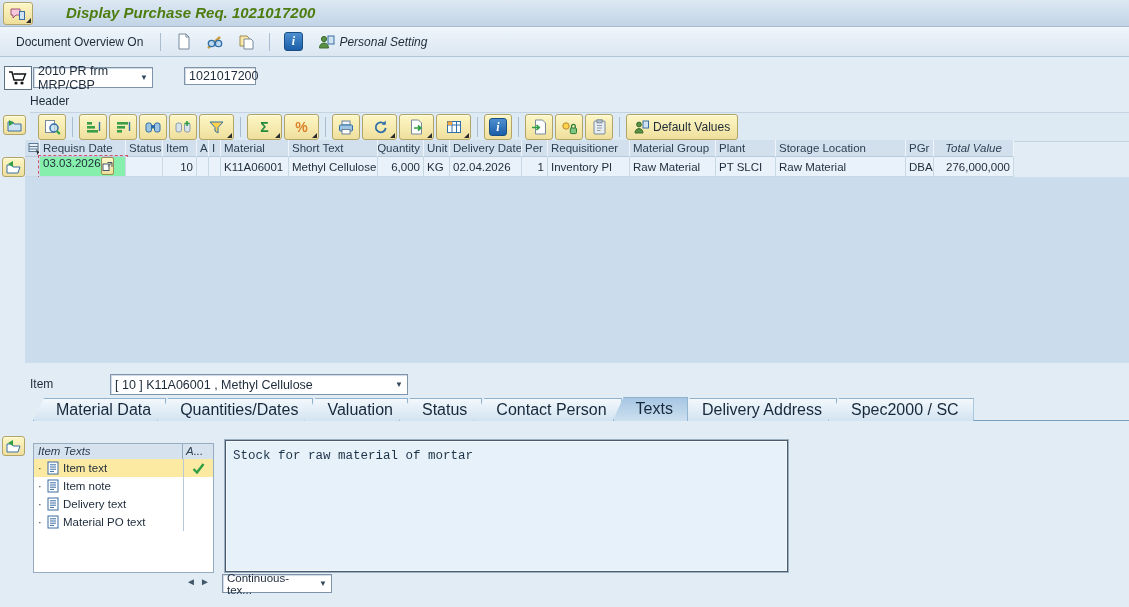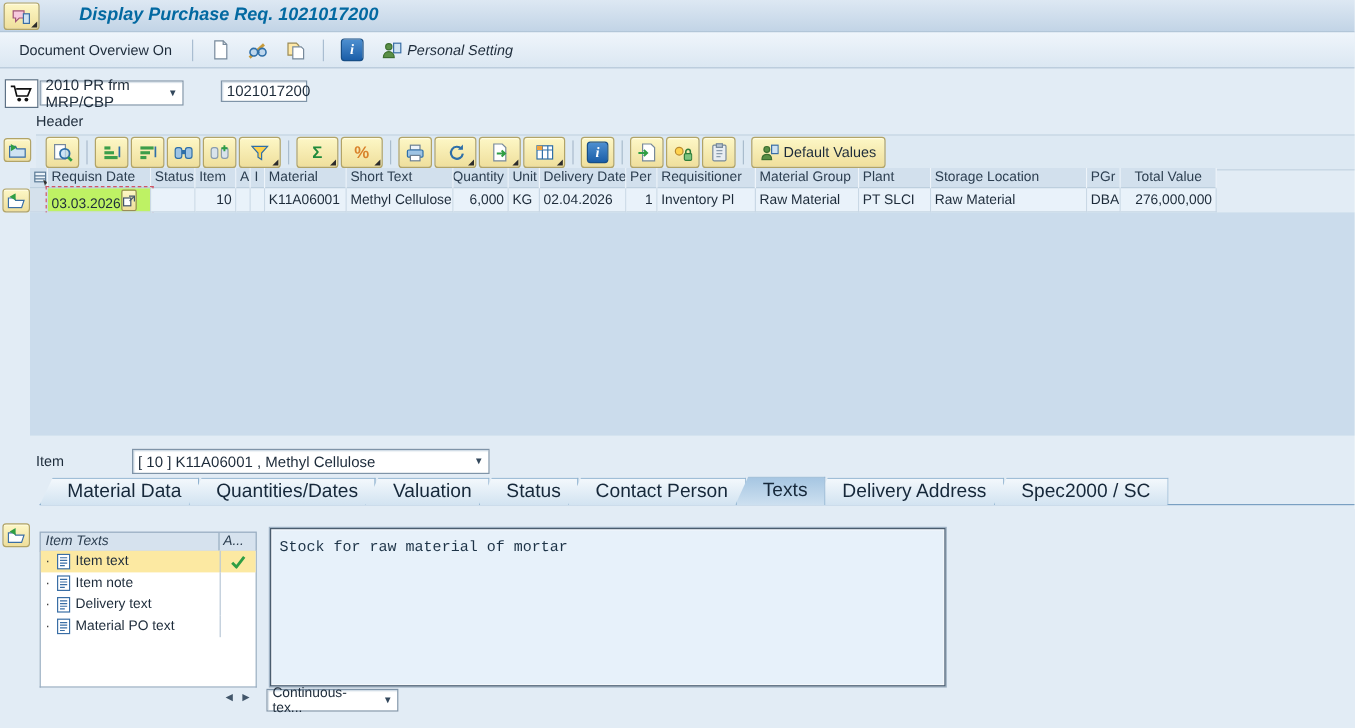--- a/index.html
+++ b/index.html
@@ -2,21 +2,21 @@
 <html><head>
 <meta charset="utf-8">
 <style>
   html,body{margin:0;padding:0;}
   #root{position:relative;width:1129px;height:607px;background:#e2ecf5;
         font-family:"Liberation Sans",sans-serif;font-size:12px;color:#1d2b3a;overflow:hidden;}
   .abs{position:absolute;}
   
   .titlebar{left:0;top:0;width:1129px;height:26px;
             background:linear-gradient(#dde8f3,#c2d4e6);border-bottom:1px solid #a9bdd1;}
-  .apptitle{left:66px;top:4px;font-size:15px;font-weight:bold;font-style:italic;color:#0369a1;}
+  .apptitle{left:66px;top:4px;font-size:15px;font-weight:bold;font-style:italic;color:#4d7c0f;}
   .appbar{left:0;top:27px;width:1129px;height:30px;
           background:linear-gradient(#eff5fb,#dbe7f2);border-bottom:1px solid #b3c6d8;
           display:flex;align-items:center;padding-left:10px;box-sizing:border-box;gap:7px;}
   .txtbtn{padding:2px 6px;border-radius:2px;cursor:default;}
   .vsep{width:1px;height:18px;background:#a9bdd1;margin:0 4px;}
   .flatbtn{width:24px;height:22px;display:flex;align-items:center;justify-content:center;border-radius:2px;}
   
   .ybtn{background:linear-gradient(#fdf7c6,#efdf9c);border:1px solid #b2a467;border-radius:3px;
         box-shadow:inset 0 1px 0 #fffce2;display:flex;align-items:center;justify-content:center;position:relative;}
   .ybtn.menu::after{content:"";position:absolute;right:1px;bottom:1px;width:0;height:0;
@@ -41,22 +41,22 @@
   .thead{top:140px;}
   .trow{top:157px;}
   .hc{height:17px;background:#d2e0ed;border-right:1px solid #eef4fa;border-bottom:1px solid #b9cbda;
       font-size:11.5px;color:#2c3e50;display:flex;align-items:center;padding:0 3px;box-sizing:border-box;
       white-space:nowrap;overflow:hidden;}
   .dc{height:20px;background:#e9f2fa;border-right:1px solid #c9d8e5;border-bottom:1px solid #c9d8e5;
       font-size:11.5px;display:flex;align-items:center;padding:0 3px;box-sizing:border-box;
       white-space:nowrap;overflow:hidden;}
   .num{justify-content:flex-end;}
   .selcell{background:#d5e1ec;}
-  .datecell{background:#bef264;outline:1px dashed #cf5566;outline-offset:1px;
-            display:flex;justify-content:space-between;align-items:flex-end;padding-right:13px;}
+  .datecell{background:#86efac;outline:1px dashed #cf5566;outline-offset:1px;
+            display:flex;justify-content:space-between;align-items:flex-start;padding-right:13px;}
   .cellbtn{width:16px;height:16px;background:linear-gradient(#fdf7c6,#efdf9c);
            border:1px solid #9a8d55;border-radius:2px;display:flex;align-items:center;justify-content:center;}
   .gridbody{left:25px;top:177px;width:1104px;height:186px;background:#cbdcec;}
   
   .tabs{left:33px;top:398px;display:flex;align-items:flex-end;height:23px;z-index:2;}
   .tab{height:22px;line-height:21px;padding:0 14px 0 22px;margin-left:-9px;
        background:linear-gradient(#f3f8fc,#d2e3f1);border:1px solid #8fb2cf;border-bottom:none;
        clip-path:polygon(11px 0,100% 0,100% 100%,0 100%);position:relative;white-space:nowrap;
        font-size:16px;color:#16283a;}
   .tab:first-child{margin-left:0;}
@@ -341,21 +341,21 @@
     <div class="hc">Short Text</div>
     <div class="hc num">Quantity</div>
     <div class="hc">Unit</div>
     <div class="hc">Delivery Date</div>
     <div class="hc">Per</div>
     <div class="hc">Requisitioner</div>
     <div class="hc">Material Group</div>
     <div class="hc">Plant</div>
     <div class="hc">Storage Location</div>
     <div class="hc">PGr</div>
-    <div class="hc num" style="justify-content:center;">Total Value</div>
+    <div class="hc num" style="justify-content:center;font-style:italic;">Total Value</div>
   </div>
 
   <div class="abs trow">
     <div class="dc selcell"></div>
     <div class="dc datecell">
       <span>03.03.2026</span>
       <span class="cellbtn">
         <svg width="11" height="11" viewBox="0 0 11 11">
           <rect x="1" y="3" width="6" height="6.5" fill="#fff" stroke="#44566b"></rect>
           <path d="M5.5 1.5H10V6" fill="none" stroke="#44566b"></path>

